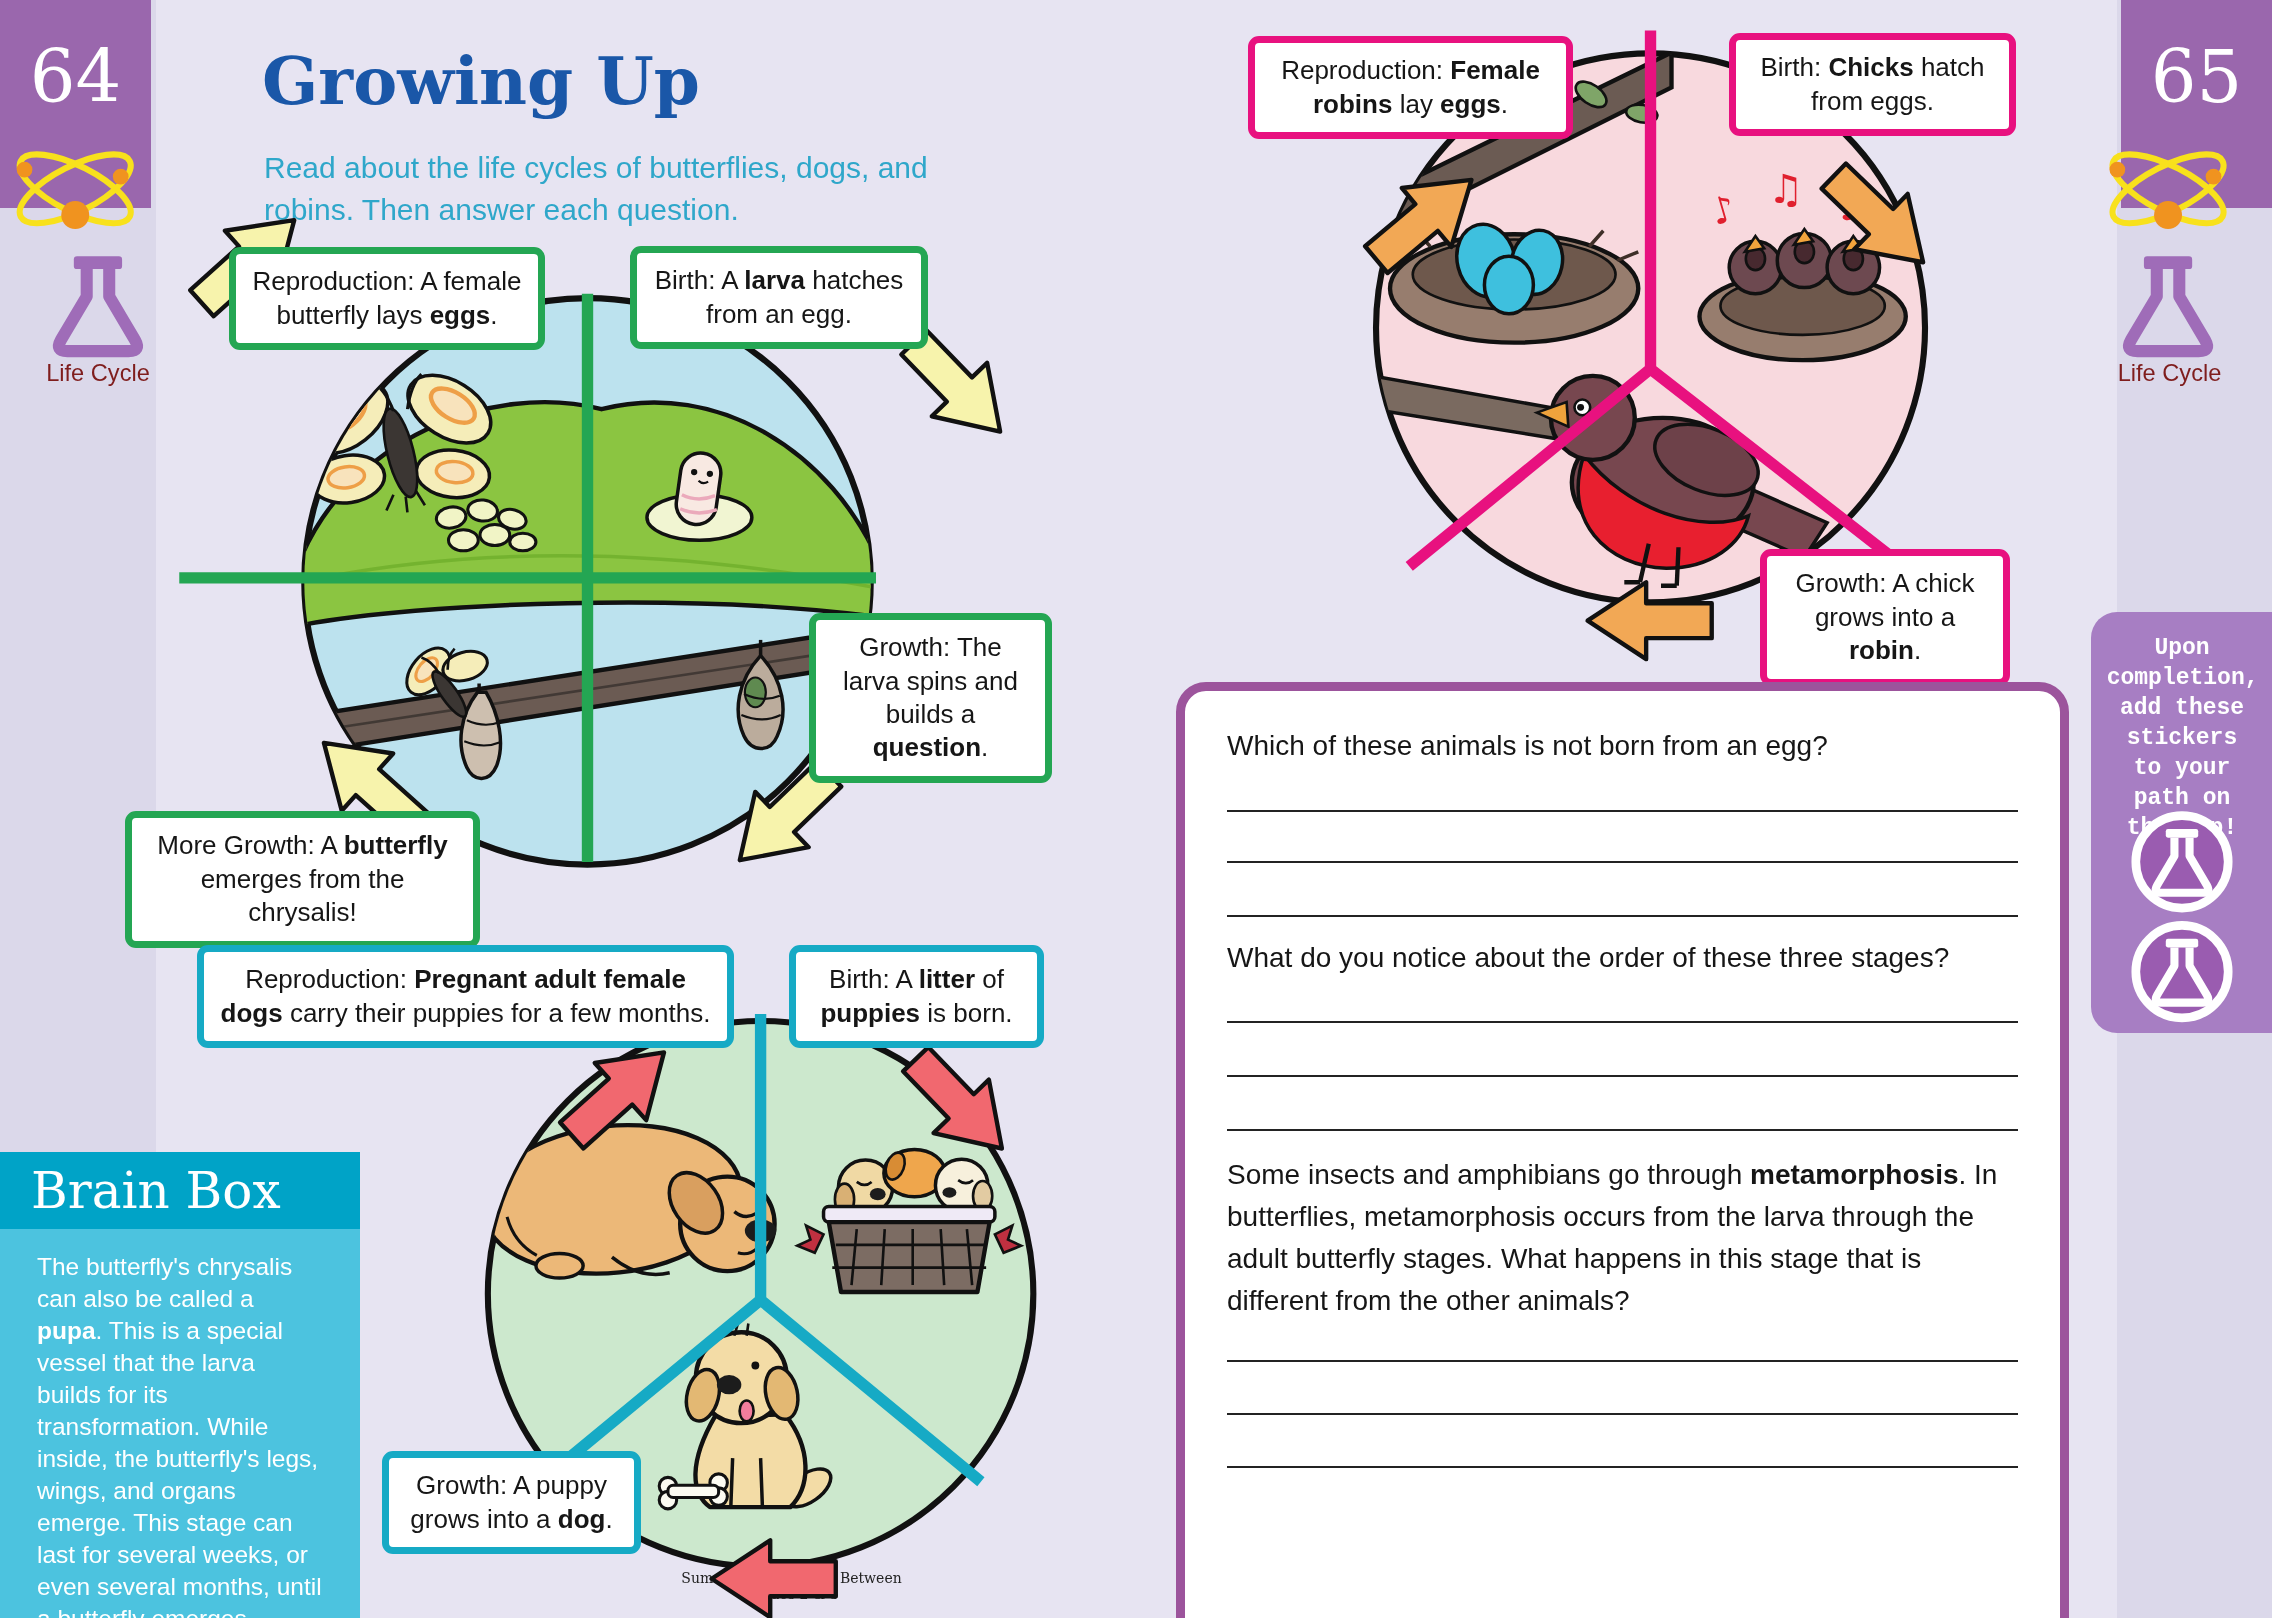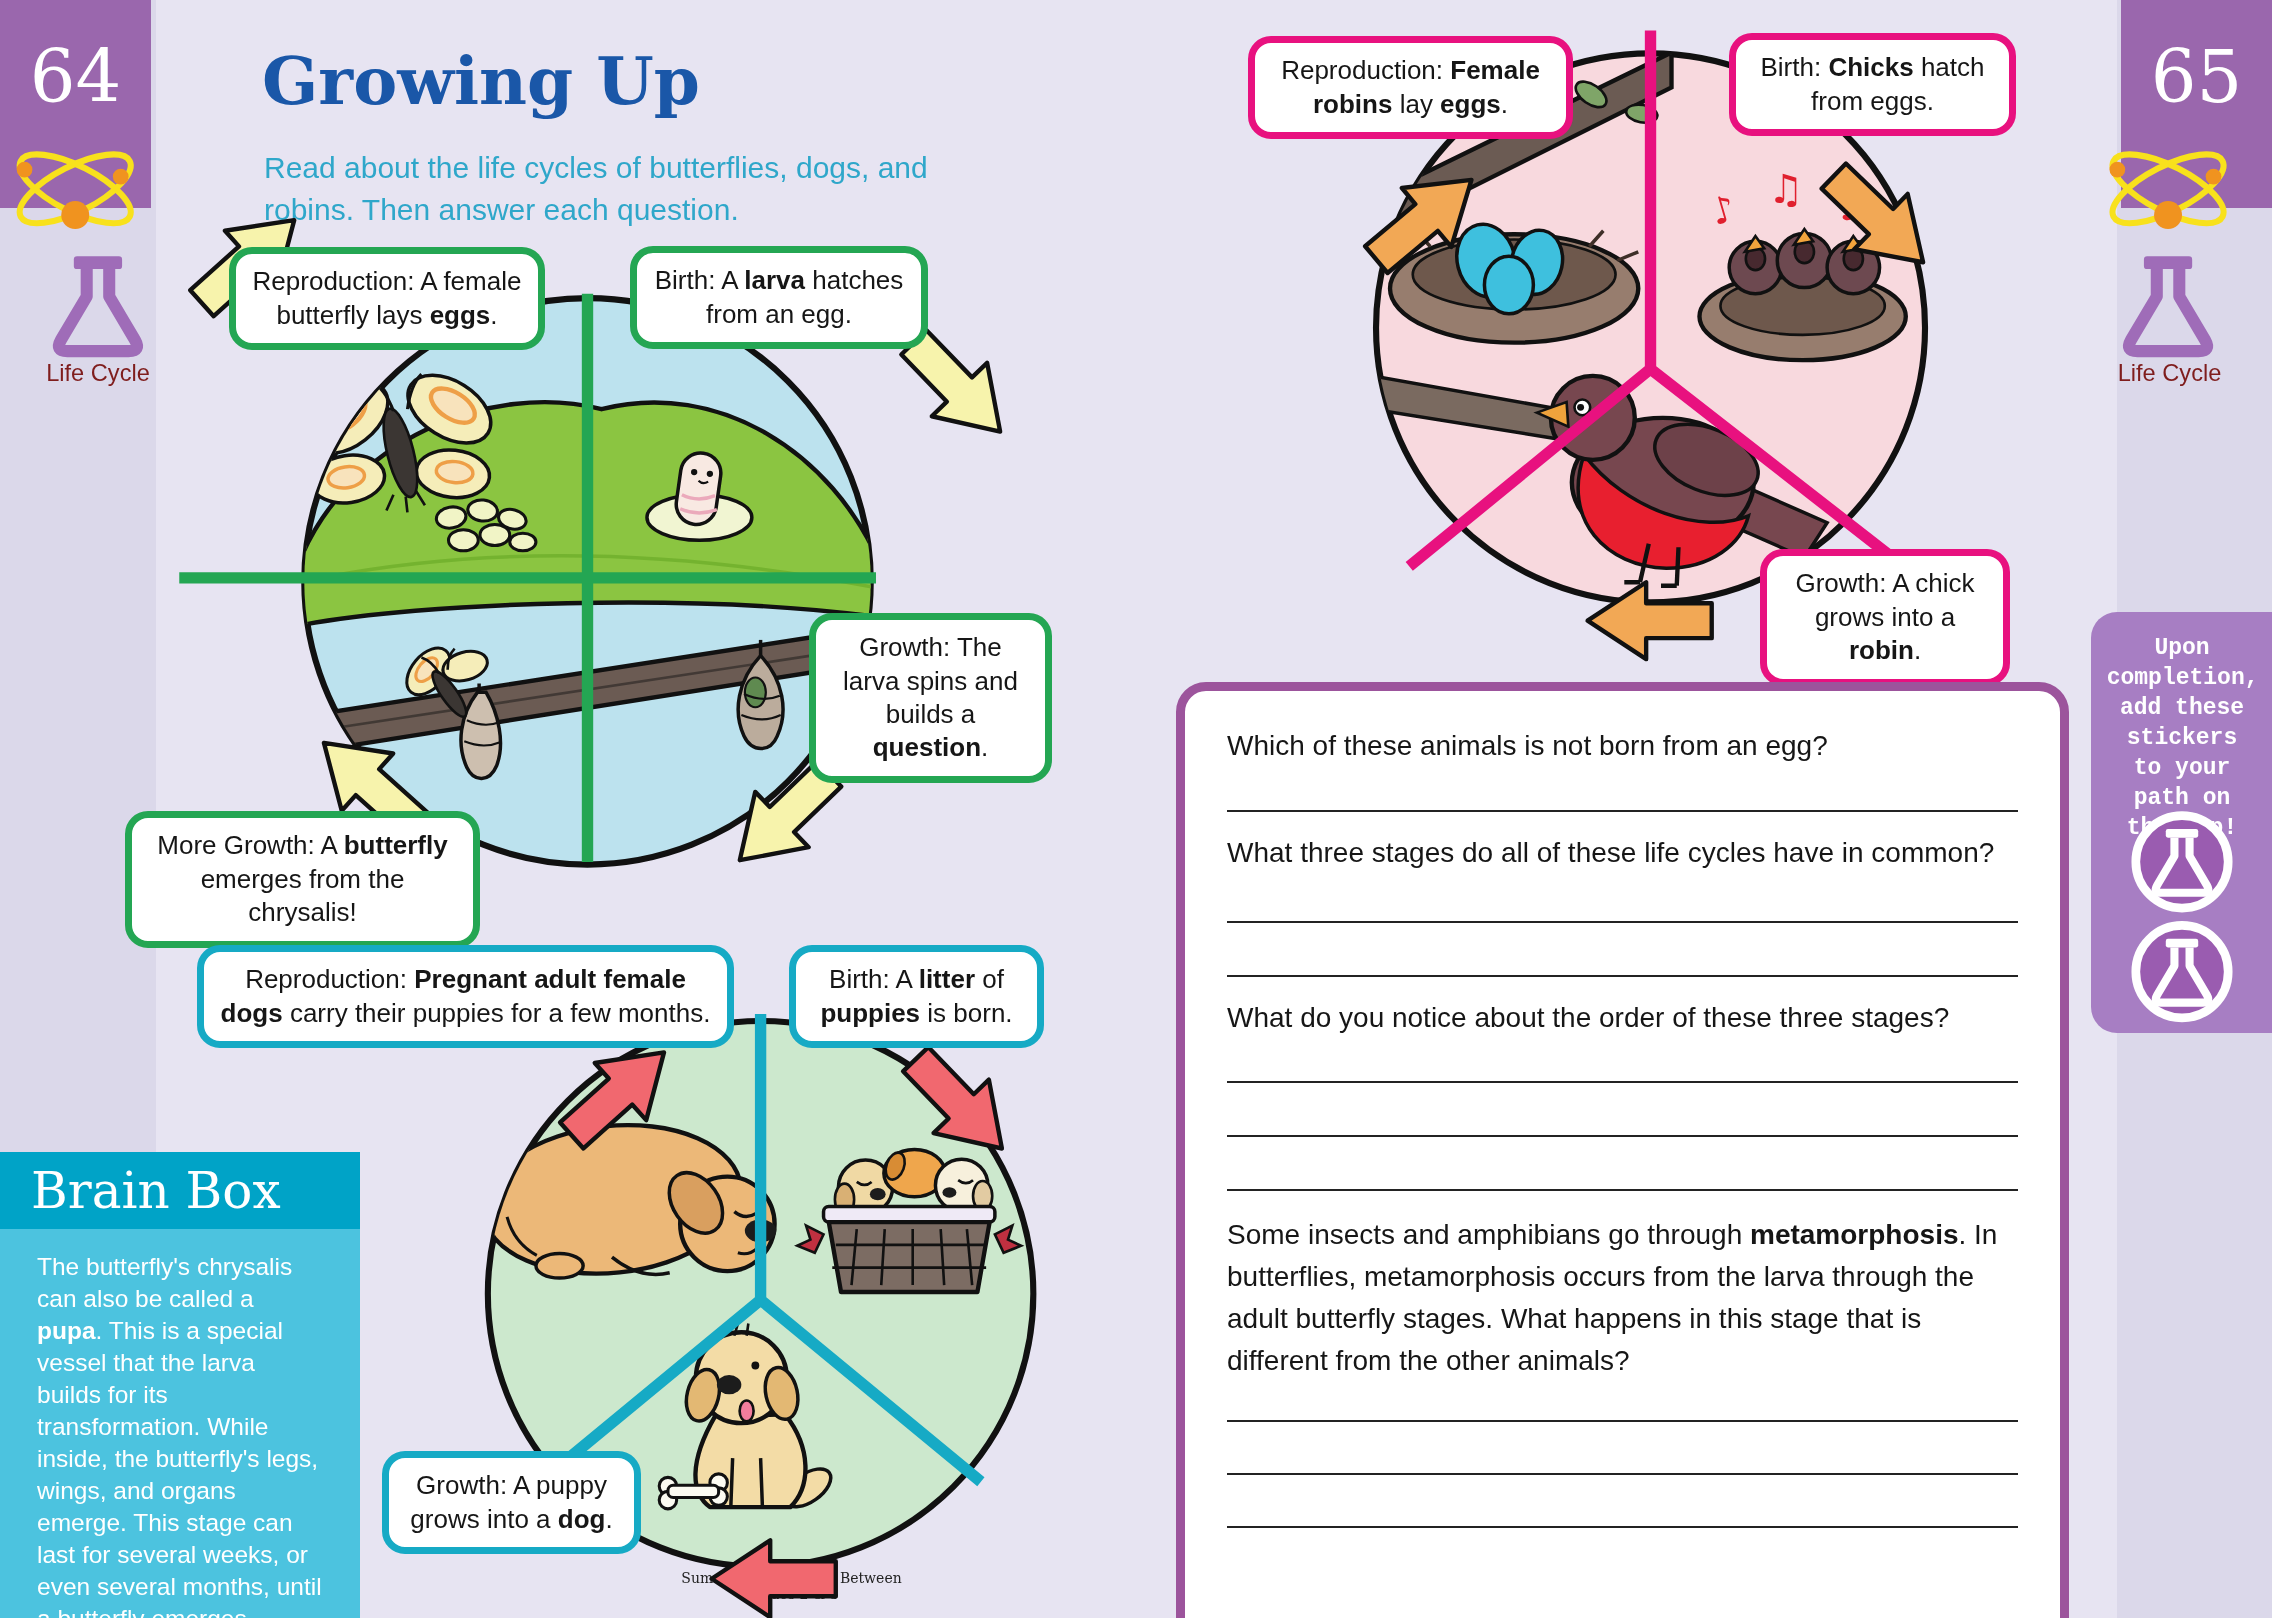--- a/index.html
+++ b/index.html
@@ -13,21 +13,21 @@
   .cyclabel{position:absolute;top:360px;width:175px;text-align:center;color:#7f1d1d;
             font-size:23.6px;z-index:2;}
   
   .title{position:absolute;left:262px;top:42px;color:#1A57A8;font-family:"DejaVu Serif",serif;
          font-size:66px;font-weight:600;z-index:2;}
   .subtitle{position:absolute;left:264px;top:147px;width:725px;color:#2FA7CA;font-size:30px;
             line-height:1.4;z-index:2;}
   
   #diagrams{position:absolute;left:0;top:0;z-index:3;}
   
-  .callout{position:absolute;background:#fff;border-radius:23px;text-align:center;font-size:26px;
+  .callout{position:absolute;background:#fff;border-radius:11px;text-align:center;font-size:26px;
            line-height:1.28;color:#161616;padding:11.4px 15.7px;box-sizing:border-box;z-index:4;}
   .callout b{font-weight:bold;}
   .green{border:7.9px solid #24A653;}
   .teal{border:7.9px solid #16AAC5;}
   .pink{border:7.9px solid #E8117F;}
   #co-b-repro{left:229px;top:247px;width:316px;}
   #co-b-birth{left:630px;top:246px;width:298px;}
   #co-b-growth{left:809px;top:613px;width:243px;}
   #co-b-more{left:125px;top:811px;width:355px;}
   #co-d-repro{left:197px;top:945px;width:537px;}
@@ -319,21 +319,20 @@
   <div class="callout teal" id="co-d-repro">Reproduction: <b>Pregnant adult female dogs</b> carry their puppies for a few months.</div>
   <div class="callout teal" id="co-d-birth">Birth: A <b>litter</b> of <b>puppies</b> is born.</div>
   <div class="callout teal" id="co-d-growth">Growth: A puppy grows into a <b>dog</b>.</div>
   <div class="callout pink" id="co-r-repro">Reproduction: <b>Female robins</b> lay <b>eggs</b>.</div>
   <div class="callout pink" id="co-r-birth">Birth: <b>Chicks</b> hatch from eggs.</div>
   <div class="callout pink" id="co-r-growth">Growth: A chick grows into a <b>robin</b>.</div>
 
   <div id="questions">
     <p class="qtext">Which of these animals is not born from an egg?</p>
     <div class="qline" style="margin-top:45px"></div>
-    <p class="qtext" style="margin-top:23px">What three stages do all of these life cycles have in common?</p>
     <div class="qline" style="margin-top:49px"></div>
     <div class="qline" style="margin-top:52px"></div>
     <p class="qtext" style="margin-top:23px">What do you notice about the order of these three stages?</p>
     <div class="qline" style="margin-top:44px"></div>
     <div class="qline" style="margin-top:52px"></div>
     <div class="qline" style="margin-top:52px"></div>
     <p class="qtext" style="margin-top:23px;line-height:1.5">Some insects and amphibians go through <b>metamorphosis</b>. In butterflies, metamorphosis occurs from the larva through the adult butterfly stages. What happens in this stage that is different from the other animals?</p>
     <div class="qline" style="margin-top:38px"></div>
     <div class="qline" style="margin-top:51px"></div>
     <div class="qline" style="margin-top:51px"></div>

